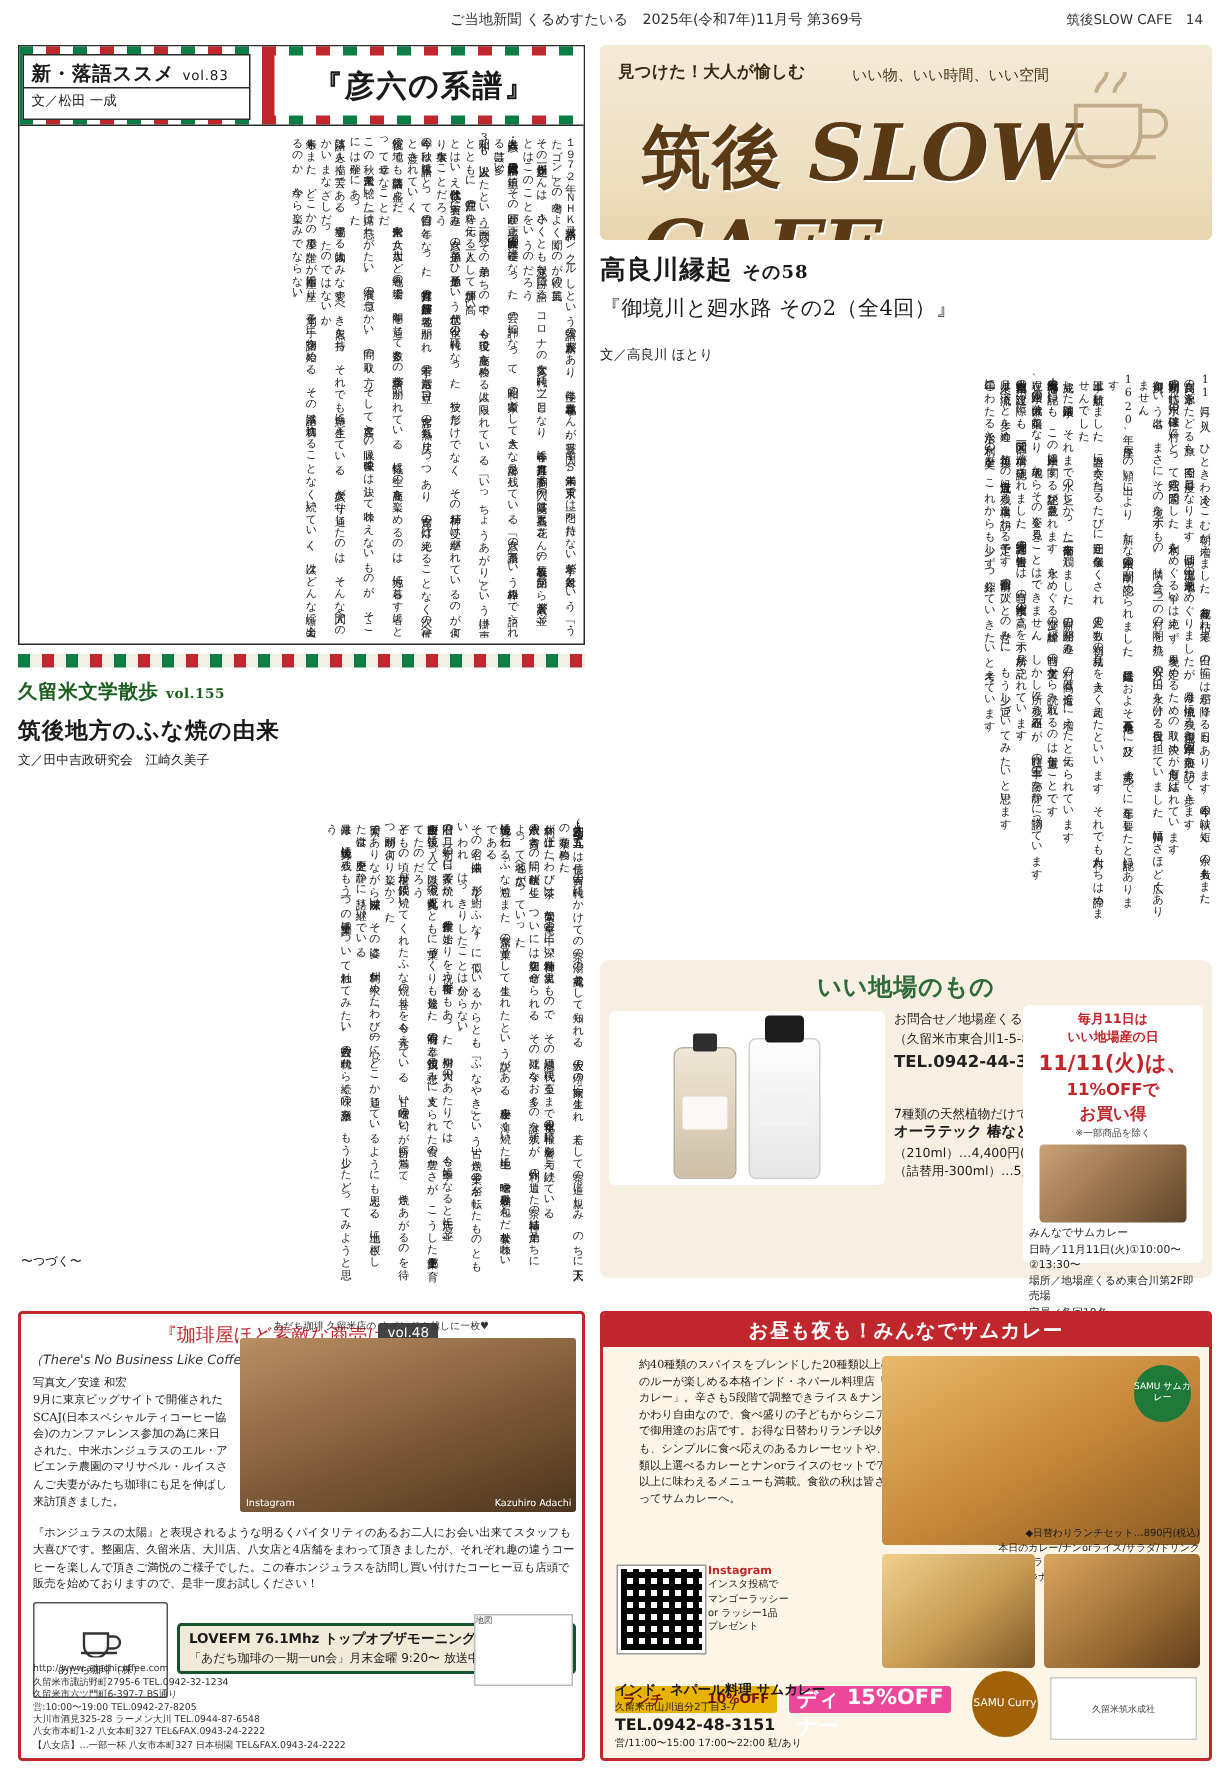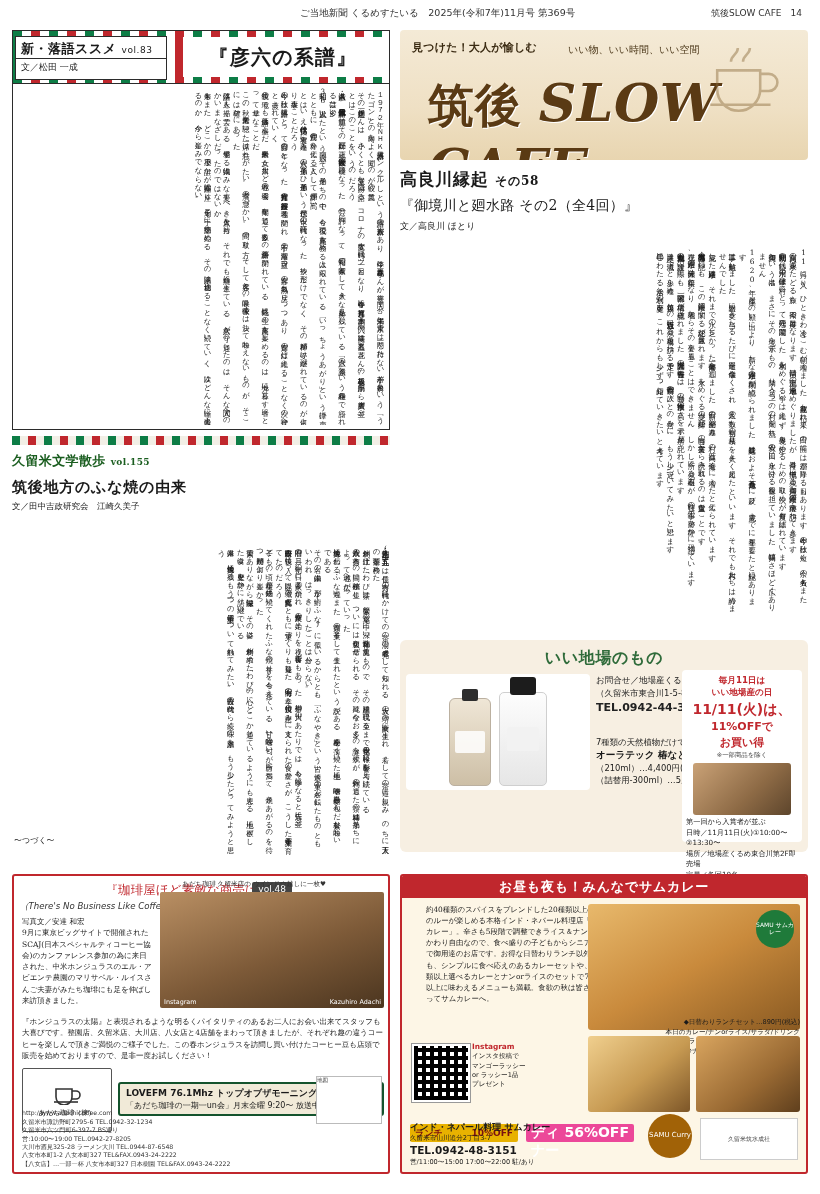--- a/index.html
+++ b/index.html
@@ -129,21 +129,21 @@
   }
   .engi h2{
     margin:0;font-size:17px;font-weight:bold;letter-spacing:.04em;
     font-family:"DejaVu Serif","Liberation Serif",serif;
   }
   .engi h2 .sono{font-size:12px;}
   .engi .sub{
     margin-top:6px;font-size:14px;font-family:"DejaVu Serif","Liberation Serif",serif;
     letter-spacing:.02em;
   }
-  .engi .byline{margin-top:5px;font-size:9px;}
+  .engi .byline{margin-top:15px;font-size:9px;}
   .engi-body{
     position:absolute;left:0;top:80px;right:0;bottom:0;
     display:flex;flex-direction:row-reverse;font-size:7.4px;
   }
   .engi-body .col{
     writing-mode:vertical-rl;text-orientation:upright;
     font-family:"DejaVu Serif","Liberation Serif",serif;
     height:360px;line-height:1.28;margin-left:1px;
   }
 
@@ -449,21 +449,21 @@
 
     <div class="promo">
       <div class="l1">毎月11日は</div>
       <div class="l1">いい地場産の日</div>
       <div class="l2">11/11(火)は、</div>
       <div class="l3">11%OFFで</div>
       <div class="l3">お買い得</div>
       <div class="note">※一部商品を除く</div>
       <div class="photo"></div>
       <div class="mini">
-        <div>第一回から入賞者が並ぶ</div>
+        <div>みんなでサムカレー</div>
         <div>日時／11月11日(火)①10:00〜 ②13:30〜</div>
         <div>場所／地場産くるめ東合川第2F即売場</div>
         <div>定員／各回10名</div>
         <div>参加費／1,000円</div>
         <div>※要事前申込11/4(火)まで</div>
         <div>※応募者多数の場合は抽選</div>
       </div>
     </div>
   </div>
 
@@ -537,21 +537,21 @@
       <div>or ラッシー1品</div>
       <div>プレゼント</div>
     </div>
 
     <div class="lunch">
       <span>ランチ</span>
       <span>10%OFF</span>
     </div>
     <div class="dinner">
       <span>ディナー</span>
-      <span>56%OFF</span>
+      <span>15%OFF</span>
     </div>
 
     <div class="logo2">SAMU Curry</div>
 
     <div class="shop">
       <div class="nm">インド・ネパール料理 サムカレー</div>
       <div>久留米市山川追分2丁目3-7</div>
       <div class="tel">TEL.0942-48-3151</div>
       <div>営/11:00〜15:00 17:00〜22:00  駐/あり</div>
     </div>

